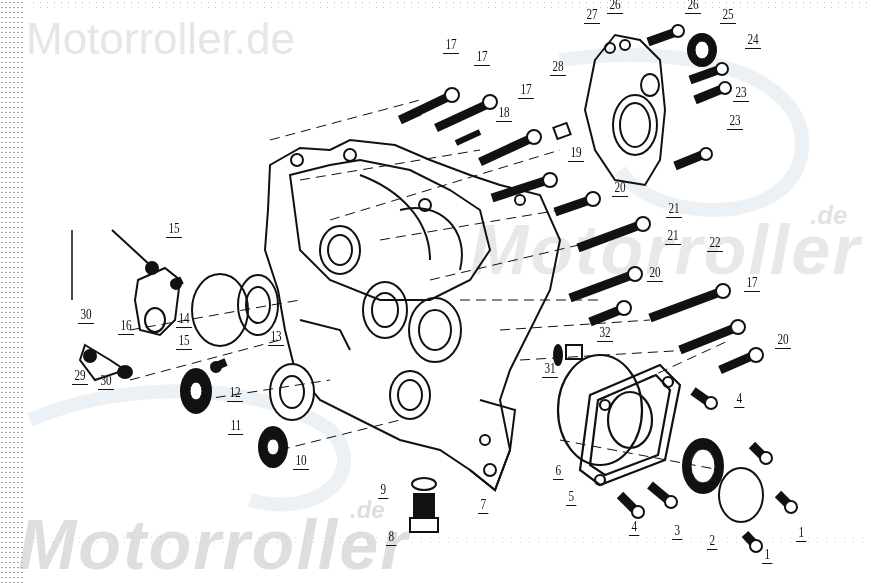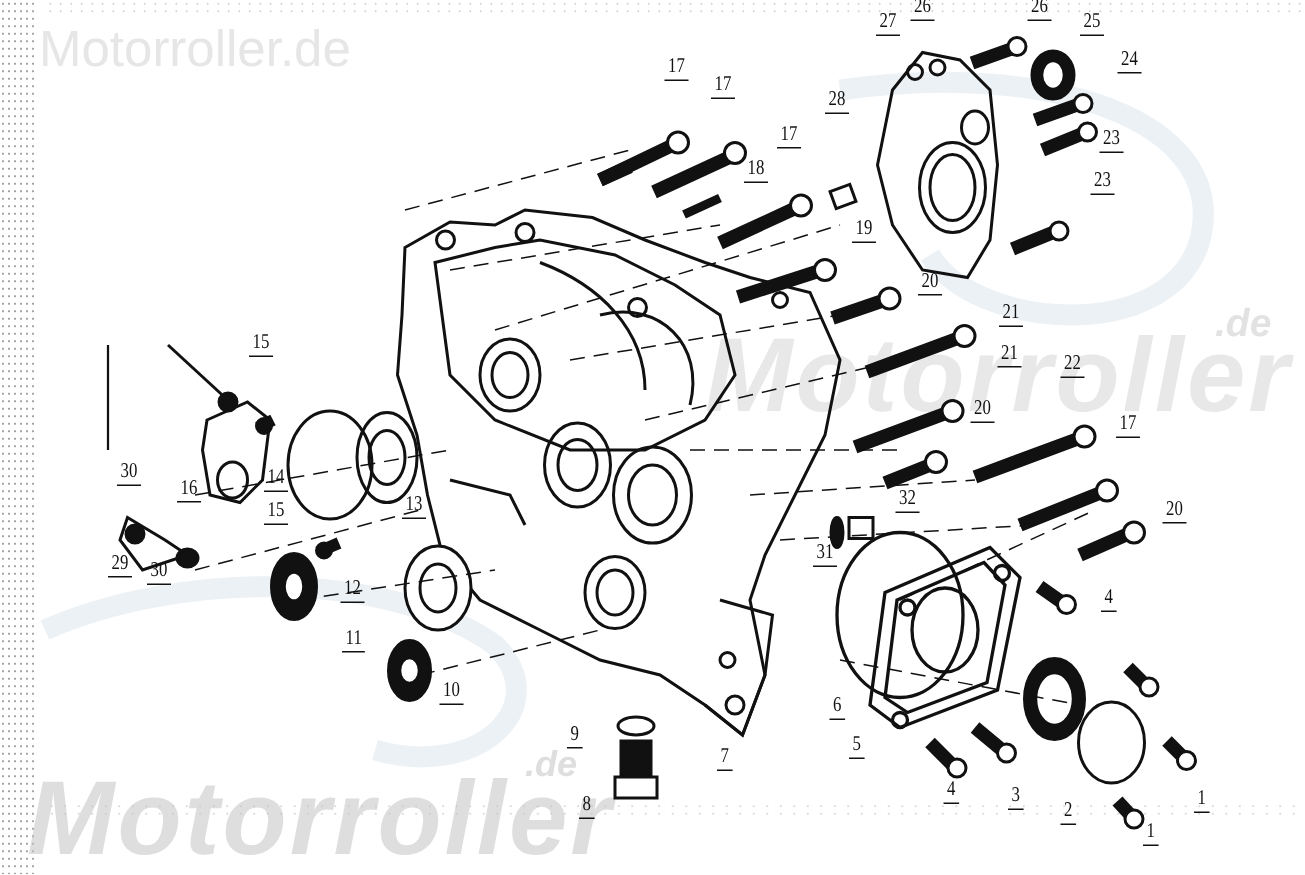--- a/index.html
+++ b/index.html
@@ -4,21 +4,21 @@
 <style>
   html, body { margin: 0; padding: 0; background: #ffffff; }
   #canvas {
     position: relative; width: 870px; height: 583px; overflow: hidden;
     background: #ffffff; font-family: "Liberation Serif", serif;
   }
   .wm {
     position: absolute; color: #e4e4e4; font-family: "Liberation Sans", sans-serif;
     white-space: nowrap; pointer-events: none; user-select: none;
   }
-  .wm-top { left: 26px; top: 14px; font-size: 34px; font-weight: normal; color:#e6e6e6;text-align:center; }
+  .wm-top { left: 26px; top: 14px; font-size: 44px; font-weight: normal; color:#e6e6e6;text-align:center; }
   .wm-mid { left: 470px; top: 210px; font-size: 70px; font-weight: bold; font-style: italic; color: rgba(190,190,190,0.35); letter-spacing: 2px; }
   .wm-mid-de { left: 810px; top: 200px; font-size: 26px; font-weight: bold; font-style: italic; color: rgba(190,190,190,0.45); }
   .wm-bot { left: 18px; top: 505px; font-size: 70px; font-weight: bold; font-style: italic; color: rgba(195,195,195,0.55); letter-spacing: 2px; }
   .wm-bot-de { left: 350px; top: 496px; font-size: 24px; font-weight: bold; font-style: italic; color: rgba(190,190,190,0.5); }
   .noise-left {
     position: absolute; left: 0; top: 0; width: 24px; height: 583px;
     background-image: radial-gradient(#555 0.6px, transparent 0.8px);
     background-size: 4px 5px; opacity: 0.55;
   }
   .noise-top {

